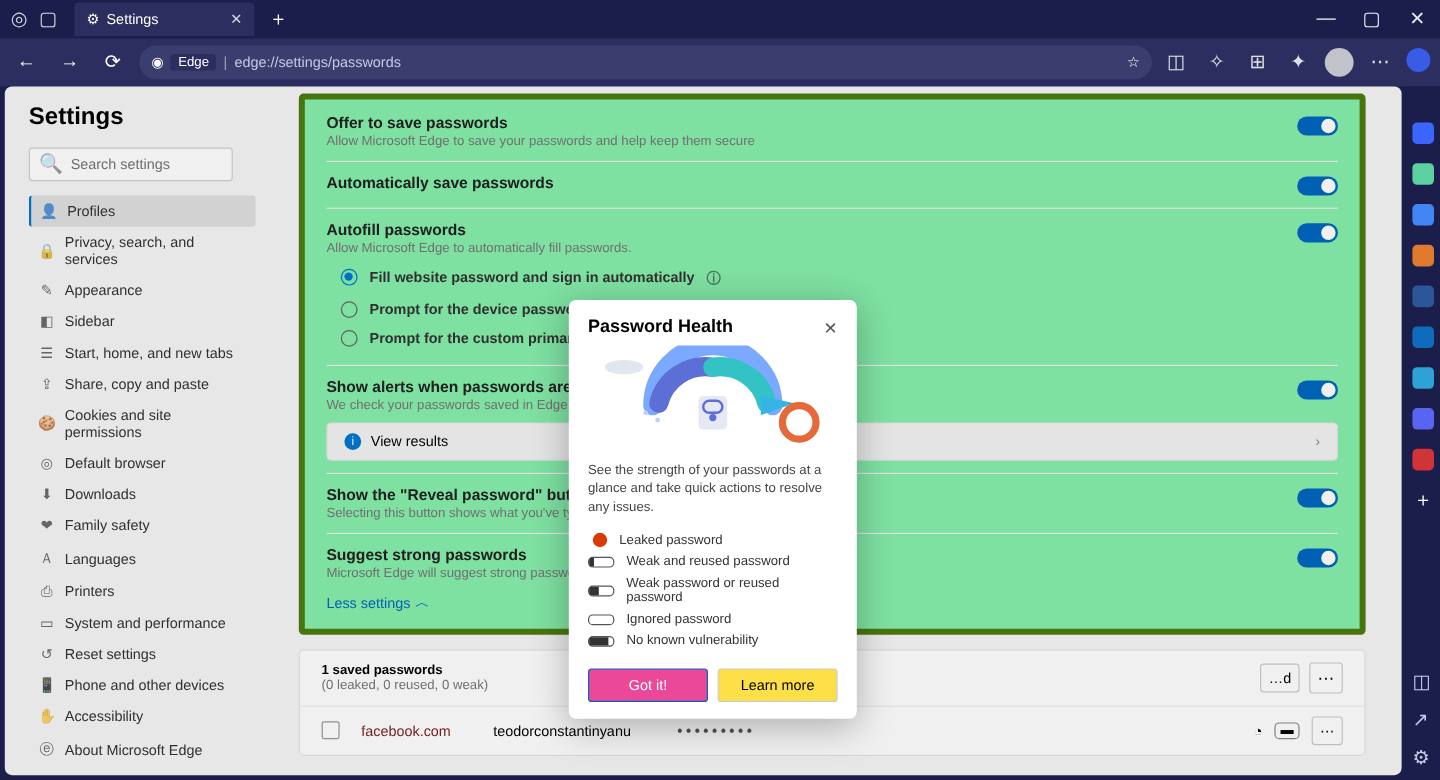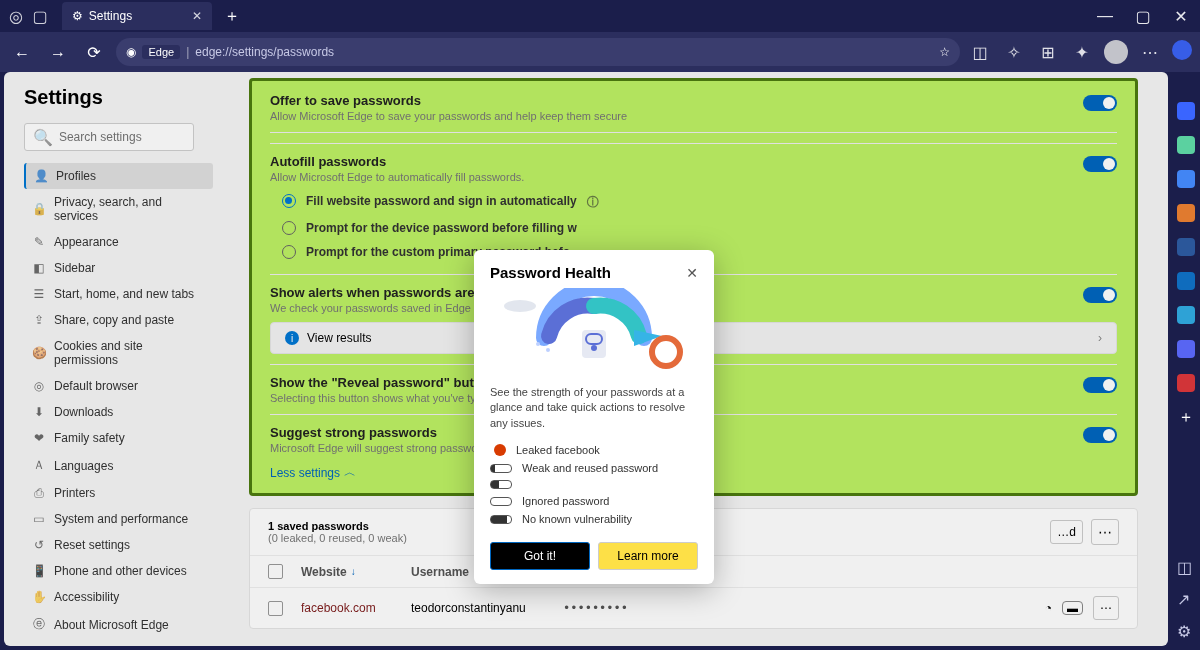--- a/index.html
+++ b/index.html
@@ -25,21 +25,21 @@
 .content { flex:1; background:#f6f6f6; position:relative; margin:0 4px 4px 4px; border-radius:6px; overflow:hidden; display:flex; }
 .leftcol { width:215px; padding:14px 6px 0 20px; }
 .leftcol h1 { font-size:20px; font-weight:600; margin-bottom:14px; }
 .searchbox { display:flex; align-items:center; background:#fff; border:1px solid #d0d0d0; border-radius:3px; height:28px; padding:0 8px; margin-bottom:12px; width:170px; }
 .searchbox input { border:none; outline:none; font-size:12px; width:100%; }
 .navlist { list-style:none; }
 .navlist li { display:flex; align-items:center; font-size:12px; padding:6px 8px; border-radius:3px; gap:8px; cursor:pointer; color:#333; }
 .navlist li.active { background:#e0e0e0; border-left:2px solid #0078d4; }
 .navlist .ico { width:14px; text-align:center; opacity:.7; font-size:12px; }
 .rightcol { flex:1; padding:6px 30px 0 30px; overflow:auto; }
-.card { background:#bef264; border:3px solid #4d7c0f; border-radius:4px; padding:12px 18px; margin-bottom:12px; }
+.card { background:#86efac; border:5px solid #4d7c0f; border-radius:4px; padding:12px 18px; margin-bottom:12px; }
 .row { display:flex; align-items:flex-start; margin-bottom:0; position:relative; }
 .row .txt { flex:1; }
 .row .ttl { font-size:13px; font-weight:600; color:#222; }
 .row .desc { font-size:11px; color:#777; margin-top:2px; }
 .row .toggle { margin-left:10px; margin-top:2px; }
 .sep { border-top:1px solid #eee; margin:10px 0; }
 .radio { display:flex; align-items:flex-start; font-size:12px; font-weight:600; color:#333; padding:5px 4px; gap:10px; }
 .radio .rcircle { width:14px; height:14px; border:1.5px solid #666; border-radius:50%; display:inline-block; position:relative; }
 .radio.sel .rcircle { border-color:#0078d4; }
 .radio.sel .rcircle::after { content:""; position:absolute; width:7px; height:7px; background:#0078d4; border-radius:50%; top:2px; left:2px; }
@@ -77,21 +77,21 @@
 .modal .legend .lg { display:flex; align-items:center; gap:10px; padding:3px 0; }
 .modal .legend .strength { width:22px; height:9px; border:1px solid #555; border-radius:4px; position:relative; }
 .modal .legend .strength::after { content:""; position:absolute; left:0; top:0; bottom:0; background:#333; border-radius:2px 0 0 2px; }
 .modal .legend .s1::after { width:4px; }
 .modal .legend .s2::after { width:8px; }
 .modal .legend .s3::after { width:16px; }
 .modal .legend .s0::after { width:0; }
 .modal .legend .reddot { width:12px; height:12px; border-radius:50%; background:#d83b01; margin-right:0; margin-left:4px; }
 .modal .mbtns { display:flex; gap:8px; margin-top:14px; }
 .modal .mbtns button { flex:1; font-size:12px; padding:6px 0; border-radius:3px; border:1px solid #ccc; background:#fde047; cursor:pointer; }
-.modal .mbtns button.primary { background:#000000; color:#fff; border-color:#0067c0; }
+.modal .mbtns button.primary { background:#ec4899; color:#fff; border-color:#0067c0; }
 .sortarr { color:#0067c0; font-size:10px; }
 svg { display:block; }
 </style>
 </head>
 <body>
 
 <div class="titlebar">
   <div class="titlebar-icons">
     <span>◎</span>
     <span>▢</span>
@@ -214,20 +214,26 @@
     <div class="rightcol">
       <div class="card">
         <div class="row">
             <div class="txt">
               <div class="ttl">Offer to save passwords</div>
               <div class="desc">Allow Microsoft Edge to save your passwords and help keep them secure</div>
             </div>
             <div class="toggle"></div>
           </div>
         <div class="sep"></div>
+        <div class="row">
+            <div class="txt">
+              <div class="ttl">Automatically save passwords</div>
+            </div>
+            <div class="toggle"></div>
+          </div>
         <div class="sep"></div>
         <div class="row">
             <div class="txt">
               <div class="ttl">Autofill passwords</div>
               <div class="desc">Allow Microsoft Edge to automatically fill passwords.</div>
             </div>
             <div class="toggle"></div>
           </div>
         <div style="padding:6px 0 0 8px">
           <div class="radio sel">
@@ -282,28 +288,20 @@
       <div class="passcard">
         <div class="top">
           <div class="info">
               <div class="ttl">1 saved passwords</div>
               <div class="desc">(0 leaked, 0 reused, 0 weak)</div>
             </div>
           <div class="pcbtns">
               <div class="obtn" style="padding:4px 6px">…d</div>
               <div class="more">⋯</div>
             </div>
-        </div>
-        <div class="phead">
-          <span class="cbox"></span>
-          <div class="pcol1">
-              <span>Website</span>
-              <span class="sortarr">↓</span>
-            </div>
-          <div class="pcol2">Username</div>
         </div>
         <div class="prow">
           <span class="cbox"></span>
           <div class="pcol1">
               <a href="#">facebook.com</a>
             </div>
           <div class="pcol2">teodorconstantinyanu</div>
           <span class="dots">•••••••••</span>
           <div class="rowmore">
             <span>◔</span>
@@ -334,28 +332,29 @@
           <polygon points="140,42 168,48 140,58" fill="#36b4e6"></polygon>
           <circle cx="172" cy="64" r="14" fill="#fff" stroke="#e46a3a" stroke-width="6"></circle>
           <circle cx="54" cy="62" r="2" fill="#bdd0ff"></circle>
             <circle cx="44" cy="56" r="2" fill="#bdd0ff"></circle>
         </svg>
       </div>
       <div class="mdesc">See the strength of your passwords at a glance and take quick actions to resolve any issues.</div>
       <div class="legend">
         <div class="lg">
             <span class="reddot"></span>
-            <span>Leaked facebook</span>
+            <span>Leaked password</span>
           </div>
         <div class="lg">
             <span class="strength s1"></span>
             <span>Weak and reused password</span>
           </div>
         <div class="lg">
             <span class="strength s2"></span>
+            <span>Weak password or reused password</span>
           </div>
         <div class="lg">
             <span class="strength s0"></span>
             <span>Ignored password</span>
           </div>
         <div class="lg">
             <span class="strength s3"></span>
             <span>No known vulnerability</span>
           </div>
       </div>

